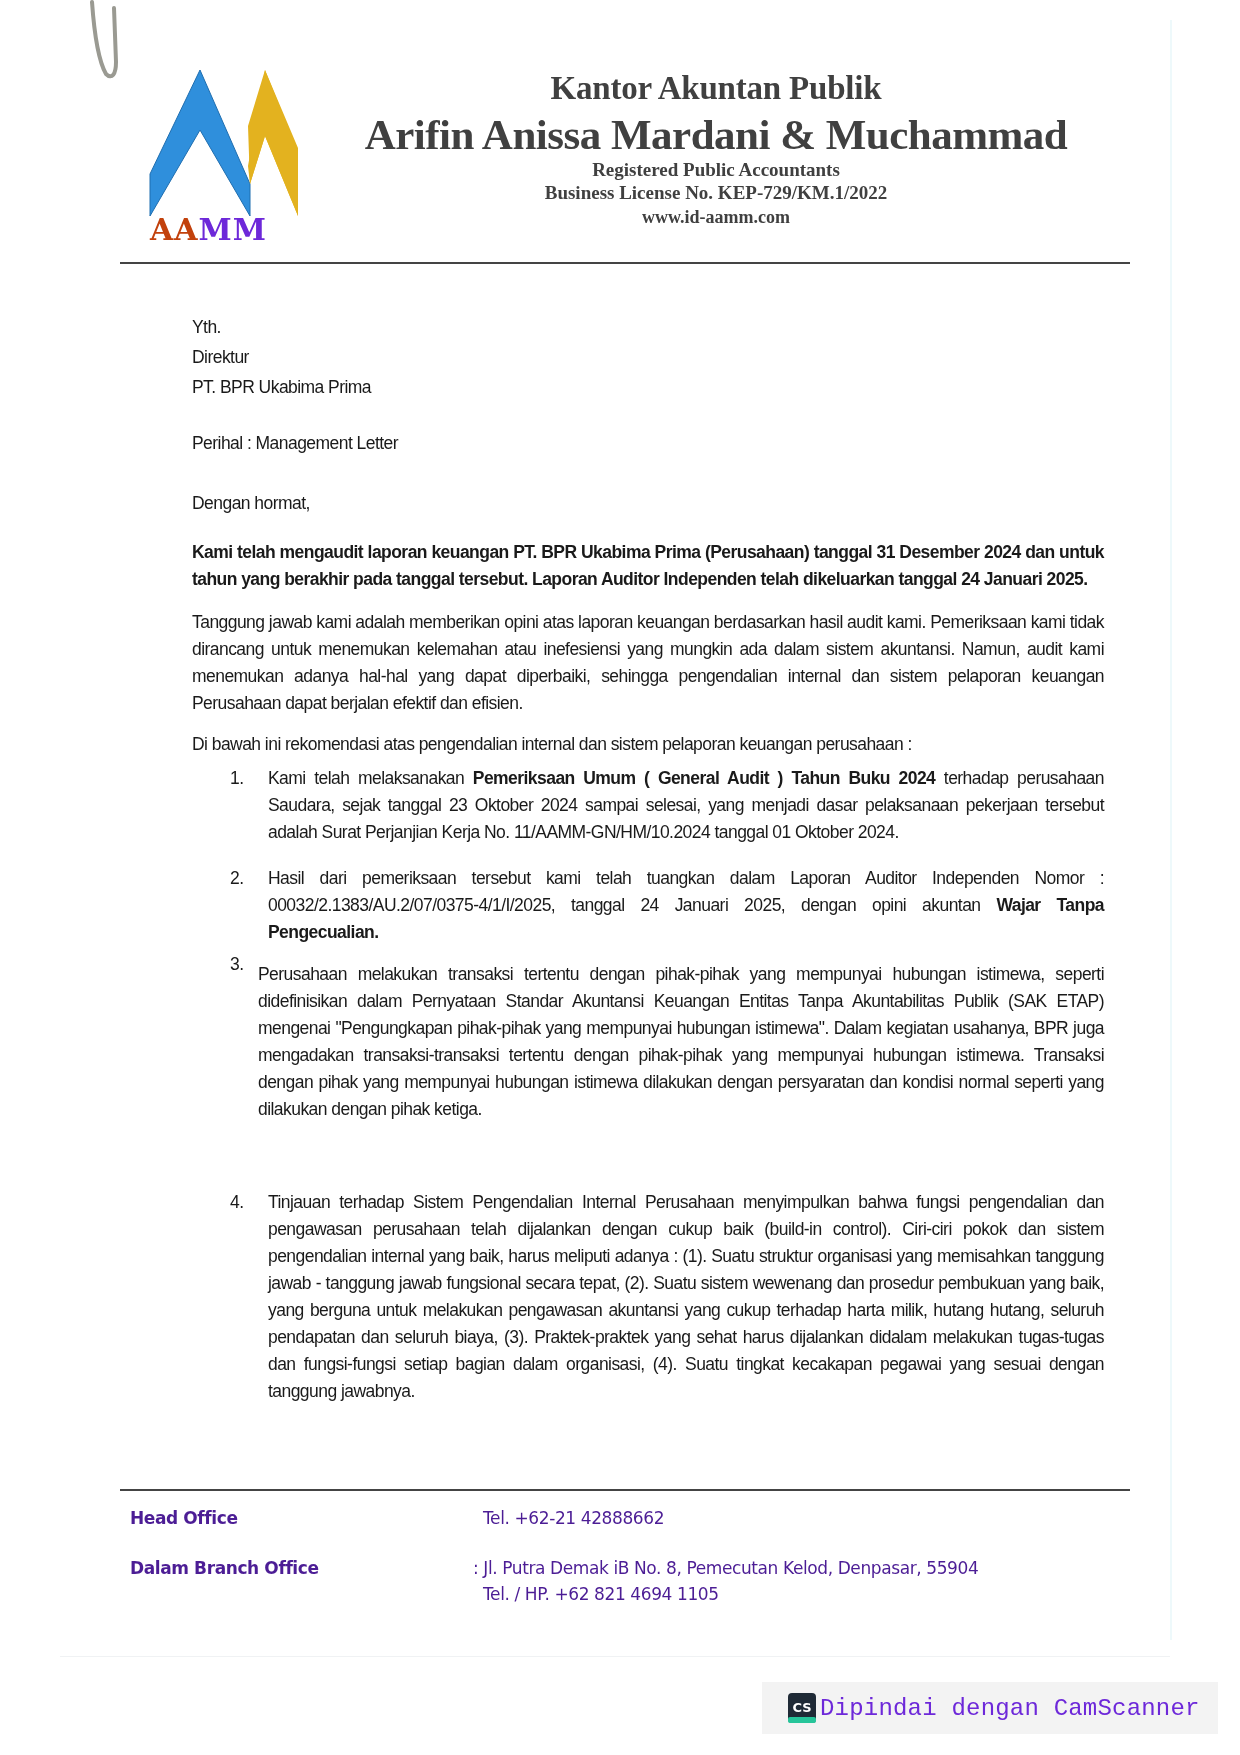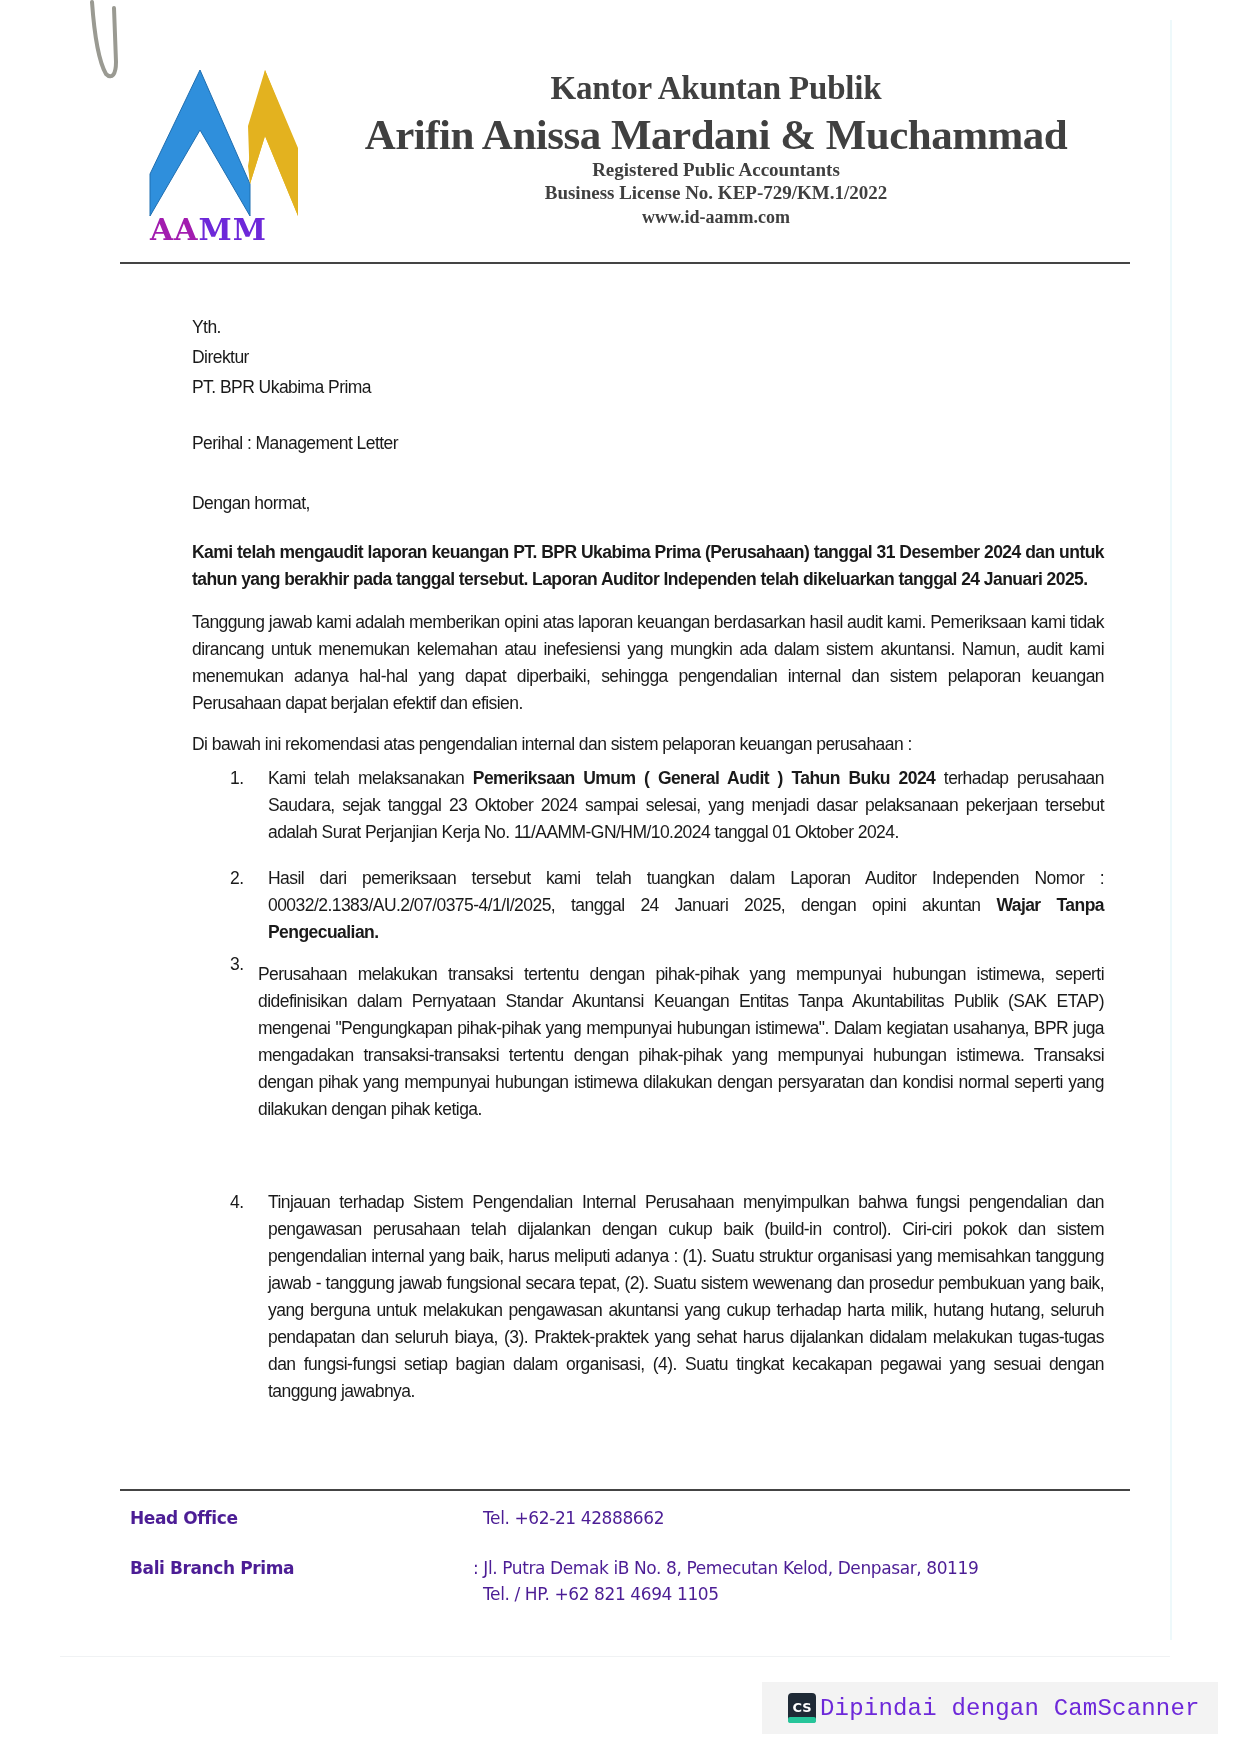--- a/index.html
+++ b/index.html
@@ -19,21 +19,21 @@
   }
   .clip {
     position: absolute; left: 86px; top: 0; width: 40px; height: 82px;
   }
   
   .logo { position: absolute; left: 148px; top: 66px; width: 150px; height: 190px; }
   .logo-text {
     position: absolute; left: 150px; top: 212px; width: 150px;
     font-family: "DejaVu Serif", serif; font-weight: bold; font-size: 30px; letter-spacing: 1px;
   }
-  .logo-text .aa { color: #a21caf; }
+  .logo-text .aa { color: #c2410c; }
   .logo-text .mm { color: #6d28d9; }
   .head {
     position: absolute; left: 316px; top: 68px; width: 800px; text-align: center;
     font-family: "Liberation Serif", serif; font-weight: bold; color: #404040;
   }
   .head .l1 { font-size: 33px; line-height: 40px; letter-spacing: -0.2px; }
   .head .l2 { font-size: 43px; line-height: 50px; letter-spacing: -0.5px; margin-top: 2px; }
   .head .l3 { font-size: 19px; line-height: 23px; margin-top: -2px; }
   .head .l4 { font-size: 19px; line-height: 24px; }
   .head .l5 { font-size: 18px; line-height: 24px; }
@@ -148,23 +148,23 @@
 <div class="item i4">
   <span class="num">4.</span>
   <div class="body">Tinjauan terhadap Sistem Pengendalian Internal Perusahaan menyimpulkan bahwa fungsi pengendalian dan pengawasan perusahaan telah dijalankan dengan cukup baik (build-in control). Ciri-ciri pokok dan sistem pengendalian internal yang baik, harus meliputi adanya :  (1). Suatu struktur organisasi yang memisahkan tanggung jawab - tanggung jawab fungsional secara tepat, (2). Suatu sistem wewenang dan prosedur pembukuan yang baik, yang berguna untuk melakukan pengawasan akuntansi yang cukup terhadap harta milik, hutang hutang, seluruh pendapatan dan seluruh biaya, (3). Praktek-praktek yang sehat harus dijalankan didalam melakukan tugas-tugas dan fungsi-fungsi setiap bagian dalam organisasi, (4). Suatu tingkat kecakapan pegawai yang sesuai dengan tanggung jawabnya.</div>
 </div>
 
 <div class="rule-bottom"></div>
 <div class="foot label fh1">Head Office</div>
 <div class="foot val fv1">
   <div style="padding-left:10px">Tel. +62-21 42888662</div>
 </div>
-<div class="foot label fb1">Bali Branch Prima</div>
+<div class="foot label fb1">Dalam Branch Office</div>
 <div class="foot val fv2">
-  <div>: Jl. Putra Demak iB No. 8, Pemecutan Kelod, Denpasar, 80119</div>
+  <div>: Jl. Putra Demak iB No. 8, Pemecutan Kelod, Denpasar, 55904</div>
   <div style="padding-left:10px">Tel. / HP. +62 821 4694 1105</div>
 </div>
 
 <div class="cs-badge">
   <svg class="cs-icon" viewBox="0 0 28 30">
     <rect x="0" y="0" width="28" height="30" rx="4" fill="#1f2a36"></rect>
     <rect x="0" y="24" width="28" height="6" rx="2" fill="#26c59a"></rect>
     <text x="14" y="19" text-anchor="middle" font-family="DejaVu Sans, sans-serif" font-weight="bold" font-size="13" fill="#ffffff">CS</text>
   </svg>
   <span class="cs-label">Dipindai dengan CamScanner</span>

